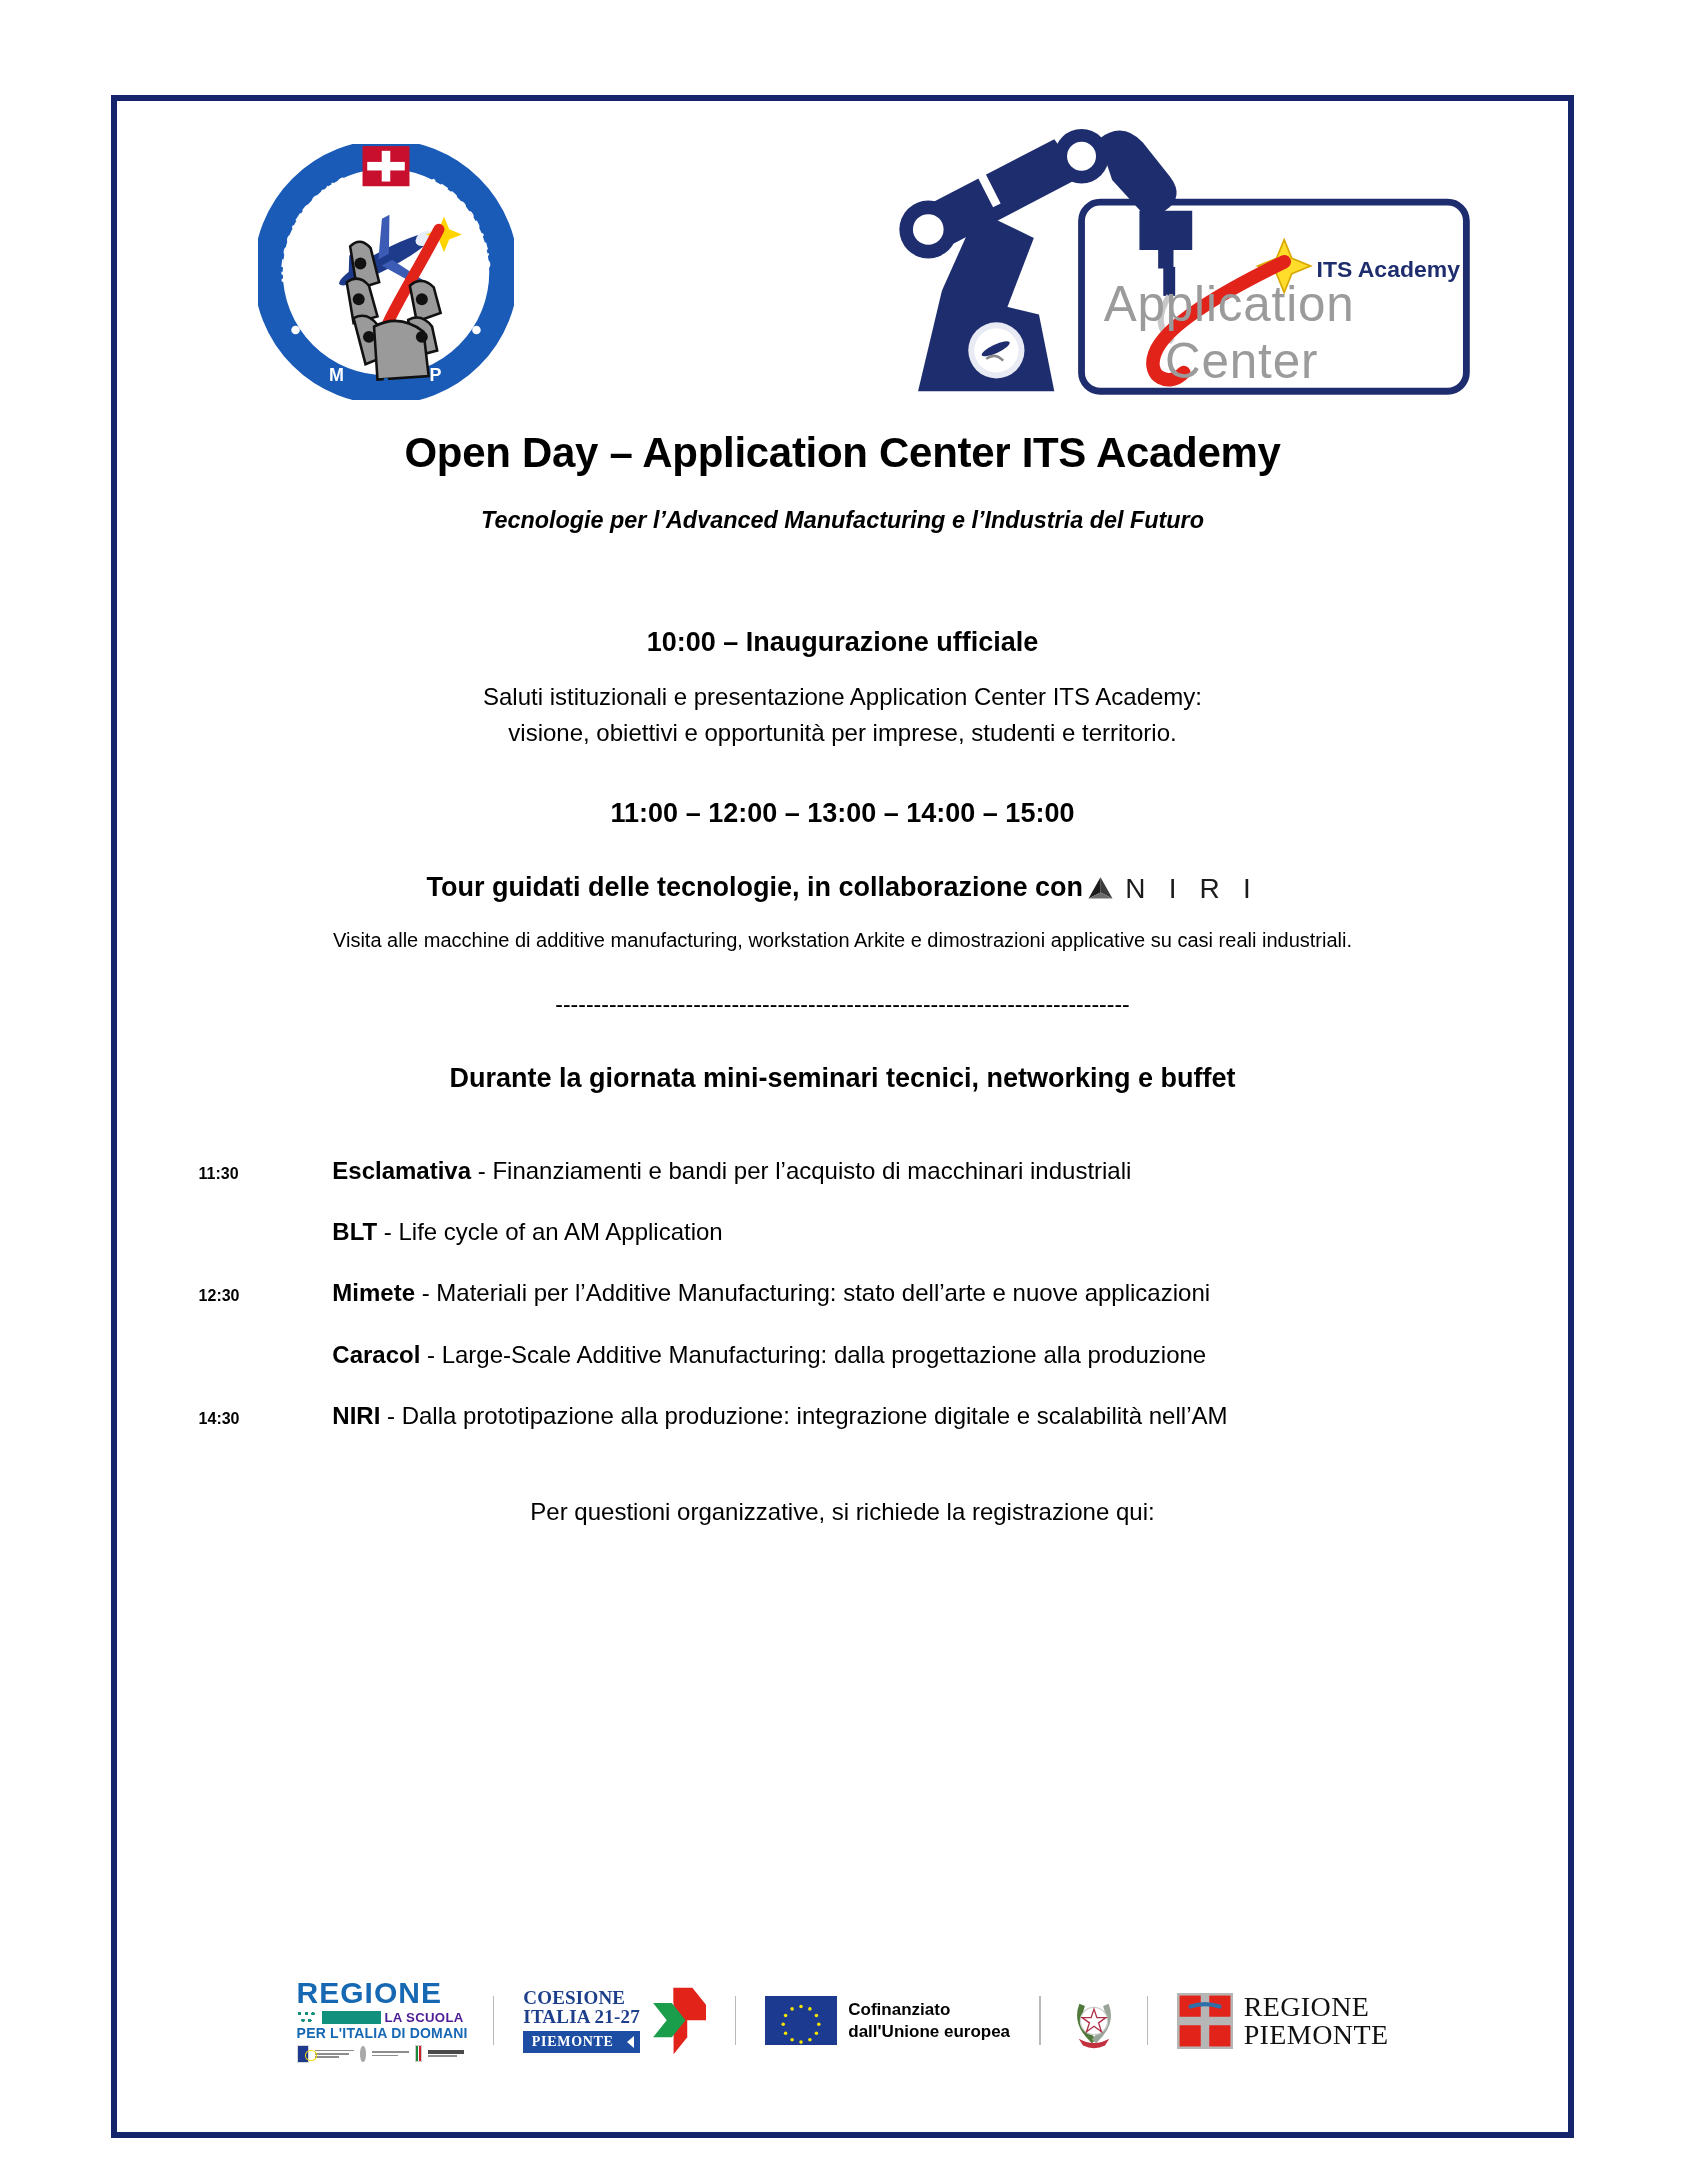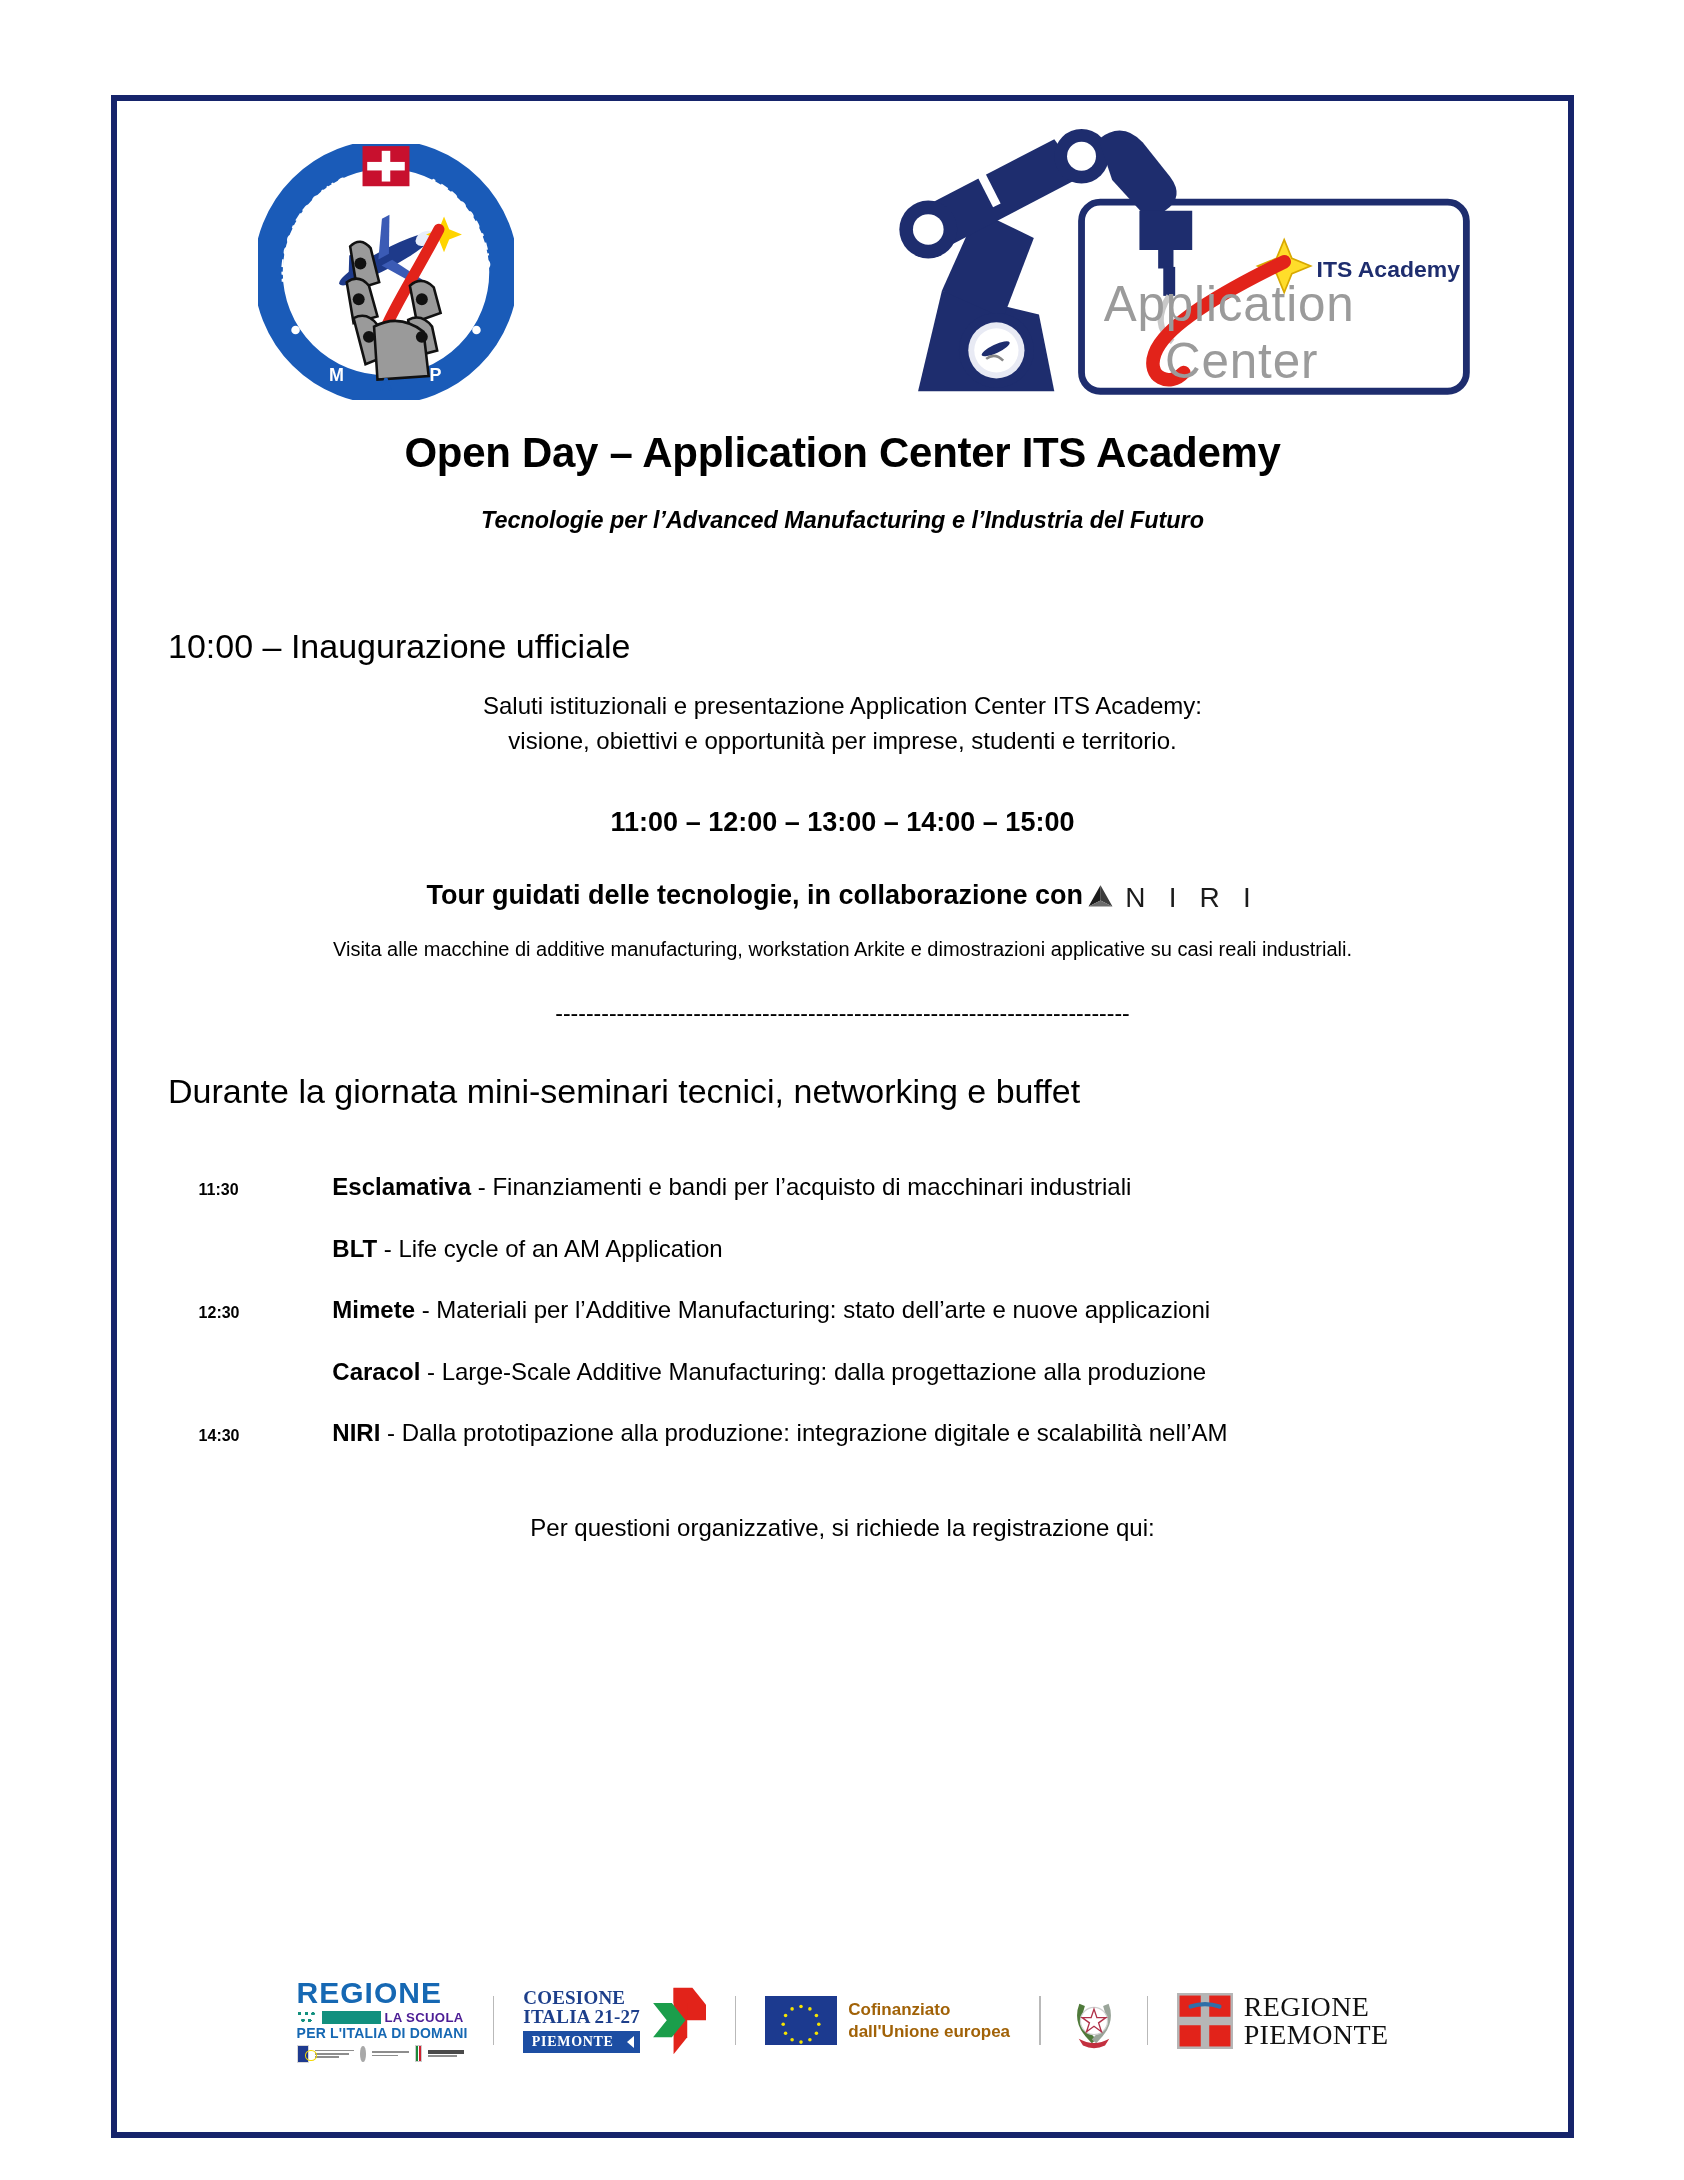--- a/index.html
+++ b/index.html
@@ -76,22 +76,23 @@
   .doc-subtitle {
     text-align: center;
     font-size: 23.4px;
     font-weight: bold;
     font-style: italic;
     margin: 29px 0 0 0;
     line-height: 1.2;
   }
 
   .sec-heading {
-    font-size: 34px;
-    font-weight: normal;
+    text-align: center;
+    font-size: 27px;
+    font-weight: bold;
     margin: 0;
     line-height: 1.2;
   }
   .sec-heading.gap-big { margin-top: 92px; }
 
   .body-para {
     text-align: center;
     font-size: 24px;
     line-height: 1.48;
     margin: 20.4px 0 0 0;
@@ -283,21 +284,21 @@
     border-right:7.7px solid #ffffff;
   }
   .coes-chevrons { display:flex; align-items:center; }
 
   
   .eu-block { display:flex; align-items:center; gap:11px; }
   .eu-flag {
     width:72px; height:49px; background:#1c3a8f; position:relative;
   }
   .eu-text {
-    font-size:17px; font-weight:bold; color:#a16207; line-height:1.25;
+    font-size:17px; font-weight:bold; color:#000000; line-height:1.25;
     font-family:"Liberation Sans", sans-serif;
   }
 
   
   .rep-emblem { width:48px; height:56px; position:relative; }
 
   
   .regione { display:flex; align-items:center; gap:10.2px; }
   .reg-shield {
     width:56px; height:56px; background:#b6b6b6; position:relative;

